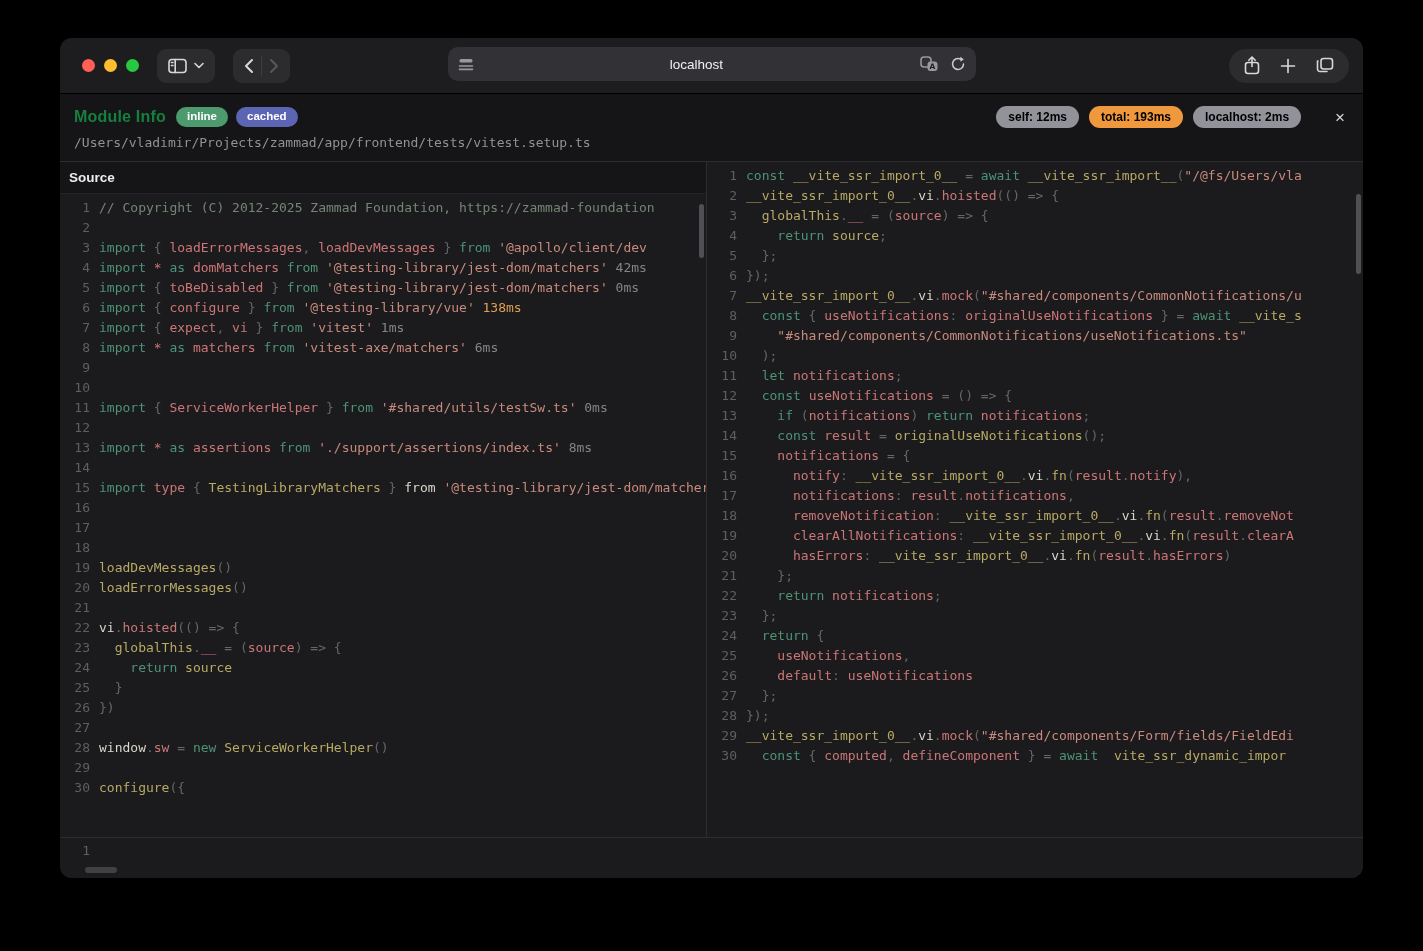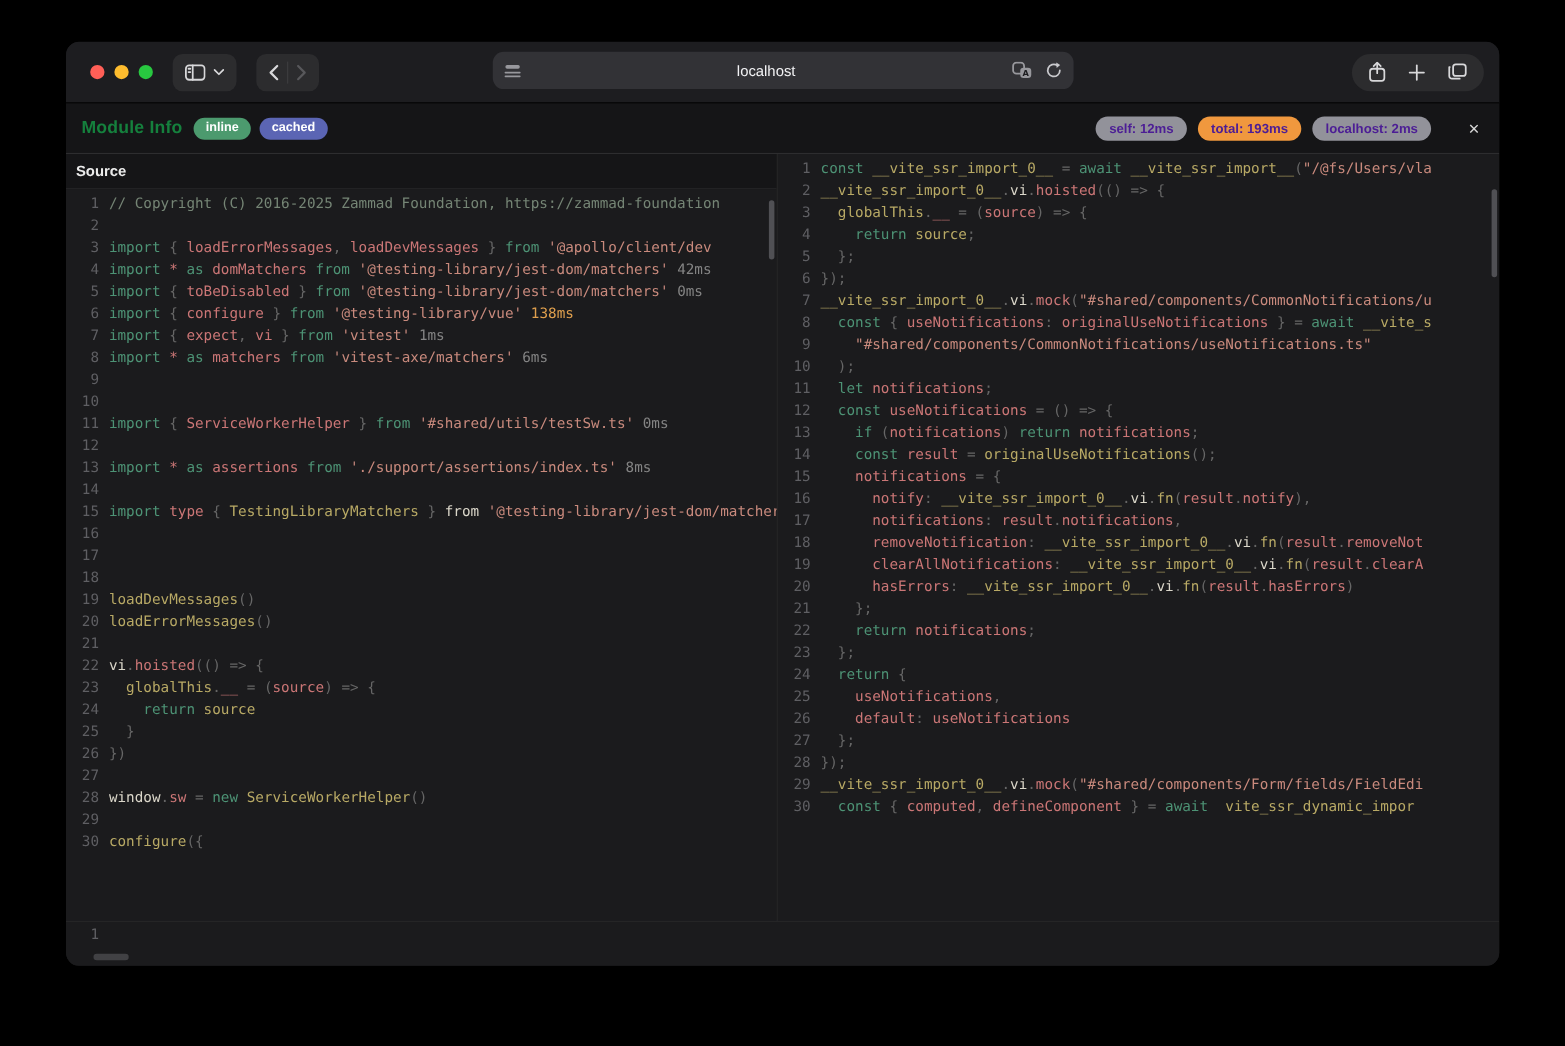--- a/index.html
+++ b/index.html
@@ -35,21 +35,21 @@
   .urlbar .host { flex:1; text-align:center; color:#f2f2f4; font-size:13.5px; }
   .url-icons { display:flex; align-items:center; gap:11px; }
   .right-cluster { margin-left:auto; height:34px; background:#2c2c2e; border-radius:17px; display:flex; align-items:center; gap:20px; padding:0 15px; }
 
   
   .mod-header { background:#151517; border-bottom:1px solid #2d2d2f; padding:12px 14px 11px; flex-shrink:0; }
   .mod-title-row { display:flex; align-items:center; gap:10px; }
   .mod-title { color:#15803d; font-size:16px; font-weight:700; letter-spacing:.2px; }
   .badge { color:#fff; font-size:11.5px; font-weight:700; padding:3px 11px; border-radius:11px; line-height:1.2; }
   .pills { margin-left:auto; display:flex; align-items:center; gap:10px; }
-  .pill { color:#4c1d95; font-size:12px; font-weight:700; padding:4px 12px; border-radius:12px; line-height:1.2; }
+  .pill { color:#000000; font-size:12px; font-weight:700; padding:4px 12px; border-radius:12px; line-height:1.2; }
   .close-x { margin-left:20px; color:#d8d8d8; font-size:17px; line-height:1; cursor:default; padding:0 4px; }
   .mod-path { margin-top:7px; font-family:"DejaVu Sans Mono", monospace; font-size:13px; color:#929292; }
 
   
   .panels { display:flex; flex:1; min-height:0; border-bottom:1px solid #2d2d2f; }
   .panel { display:flex; flex-direction:column; min-width:0; position:relative; }
   .panel.src { width:647px; flex-shrink:0; border-right:1px solid #2d2d2f; }
   .panel.out { flex:1; }
   .panel-header {
     height:32px; background:#151517; border-bottom:1px solid #242426;
@@ -155,27 +155,28 @@
           <span class="badge" style="background: rgb(76, 154, 110);">inline</span>
           <span class="badge" style="background: rgb(91, 101, 180);">cached</span>
         </span>
       <span class="pills">
           <span class="pill" style="background: rgb(146, 146, 154);">self: 12ms</span>
           <span class="pill" style="background: rgb(240, 152, 62);">total: 193ms</span>
           <span class="pill" style="background: rgb(146, 146, 154);">localhost: 2ms</span>
         </span>
       <span class="close-x">×</span>
     </div>
+    <div class="mod-path">/Users/vladimir/Projects/zammad/app/frontend/tests/vitest.setup.ts</div>
   </div>
 
   <div class="panels">
     <div class="panel src">
       <div class="panel-header">Source</div>
       <div class="code-area">
-          <div class="code-row"><span class="ln">1</span><span class="code-text"><span style="color: rgb(117, 133, 117);">// Copyright (C) 2016-2025 Zammad Foundation, https://zammad-foundation</span></span></div>
+          <div class="code-row"><span class="ln">1</span><span class="code-text"><span style="color: rgb(117, 133, 117);">// Copyright (C) 2012-2025 Zammad Foundation, https://zammad-foundation</span></span></div>
           <div class="code-row"><span class="ln">2</span><span class="code-text"></span></div>
           <div class="code-row"><span class="ln">3</span><span class="code-text"><span style="color: rgb(77, 147, 117);">import</span><span style="color: rgb(102, 102, 102);"> { </span><span style="color: rgb(203, 118, 118);">loadErrorMessages</span><span style="color: rgb(102, 102, 102);">, </span><span style="color: rgb(203, 118, 118);">loadDevMessages</span><span style="color: rgb(102, 102, 102);"> } </span><span style="color: rgb(77, 147, 117);">from</span><span style="color: rgb(219, 215, 202);"> </span><span style="color: rgb(201, 138, 125);">'@apollo/client/dev</span></span></div>
           <div class="code-row"><span class="ln">4</span><span class="code-text"><span style="color: rgb(77, 147, 117);">import</span><span style="color: rgb(219, 215, 202);"> </span><span style="color: rgb(203, 118, 118);">*</span><span style="color: rgb(219, 215, 202);"> </span><span style="color: rgb(77, 147, 117);">as</span><span style="color: rgb(219, 215, 202);"> </span><span style="color: rgb(203, 118, 118);">domMatchers</span><span style="color: rgb(219, 215, 202);"> </span><span style="color: rgb(77, 147, 117);">from</span><span style="color: rgb(219, 215, 202);"> </span><span style="color: rgb(201, 138, 125);">'@testing-library/jest-dom/matchers'</span><span style="color: rgb(132, 132, 132);"> 42ms</span></span></div>
           <div class="code-row"><span class="ln">5</span><span class="code-text"><span style="color: rgb(77, 147, 117);">import</span><span style="color: rgb(102, 102, 102);"> { </span><span style="color: rgb(203, 118, 118);">toBeDisabled</span><span style="color: rgb(102, 102, 102);"> } </span><span style="color: rgb(77, 147, 117);">from</span><span style="color: rgb(219, 215, 202);"> </span><span style="color: rgb(201, 138, 125);">'@testing-library/jest-dom/matchers'</span><span style="color: rgb(132, 132, 132);"> 0ms</span></span></div>
           <div class="code-row"><span class="ln">6</span><span class="code-text"><span style="color: rgb(77, 147, 117);">import</span><span style="color: rgb(102, 102, 102);"> { </span><span style="color: rgb(203, 118, 118);">configure</span><span style="color: rgb(102, 102, 102);"> } </span><span style="color: rgb(77, 147, 117);">from</span><span style="color: rgb(219, 215, 202);"> </span><span style="color: rgb(201, 138, 125);">'@testing-library/vue'</span><span style="color: rgb(224, 160, 78);"> 138ms</span></span></div>
           <div class="code-row"><span class="ln">7</span><span class="code-text"><span style="color: rgb(77, 147, 117);">import</span><span style="color: rgb(102, 102, 102);"> { </span><span style="color: rgb(203, 118, 118);">expect</span><span style="color: rgb(102, 102, 102);">, </span><span style="color: rgb(203, 118, 118);">vi</span><span style="color: rgb(102, 102, 102);"> } </span><span style="color: rgb(77, 147, 117);">from</span><span style="color: rgb(219, 215, 202);"> </span><span style="color: rgb(201, 138, 125);">'vitest'</span><span style="color: rgb(132, 132, 132);"> 1ms</span></span></div>
           <div class="code-row"><span class="ln">8</span><span class="code-text"><span style="color: rgb(77, 147, 117);">import</span><span style="color: rgb(219, 215, 202);"> </span><span style="color: rgb(203, 118, 118);">*</span><span style="color: rgb(219, 215, 202);"> </span><span style="color: rgb(77, 147, 117);">as</span><span style="color: rgb(219, 215, 202);"> </span><span style="color: rgb(203, 118, 118);">matchers</span><span style="color: rgb(219, 215, 202);"> </span><span style="color: rgb(77, 147, 117);">from</span><span style="color: rgb(219, 215, 202);"> </span><span style="color: rgb(201, 138, 125);">'vitest-axe/matchers'</span><span style="color: rgb(132, 132, 132);"> 6ms</span></span></div>
           <div class="code-row"><span class="ln">9</span></div>
           <div class="code-row"><span class="ln">10</span><span class="code-text"></span></div>
           <div class="code-row"><span class="ln">11</span><span class="code-text"><span style="color: rgb(77, 147, 117);">import</span><span style="color: rgb(102, 102, 102);"> { </span><span style="color: rgb(203, 118, 118);">ServiceWorkerHelper</span><span style="color: rgb(102, 102, 102);"> } </span><span style="color: rgb(77, 147, 117);">from</span><span style="color: rgb(219, 215, 202);"> </span><span style="color: rgb(201, 138, 125);">'#shared/utils/testSw.ts'</span><span style="color: rgb(132, 132, 132);"> 0ms</span></span></div>

